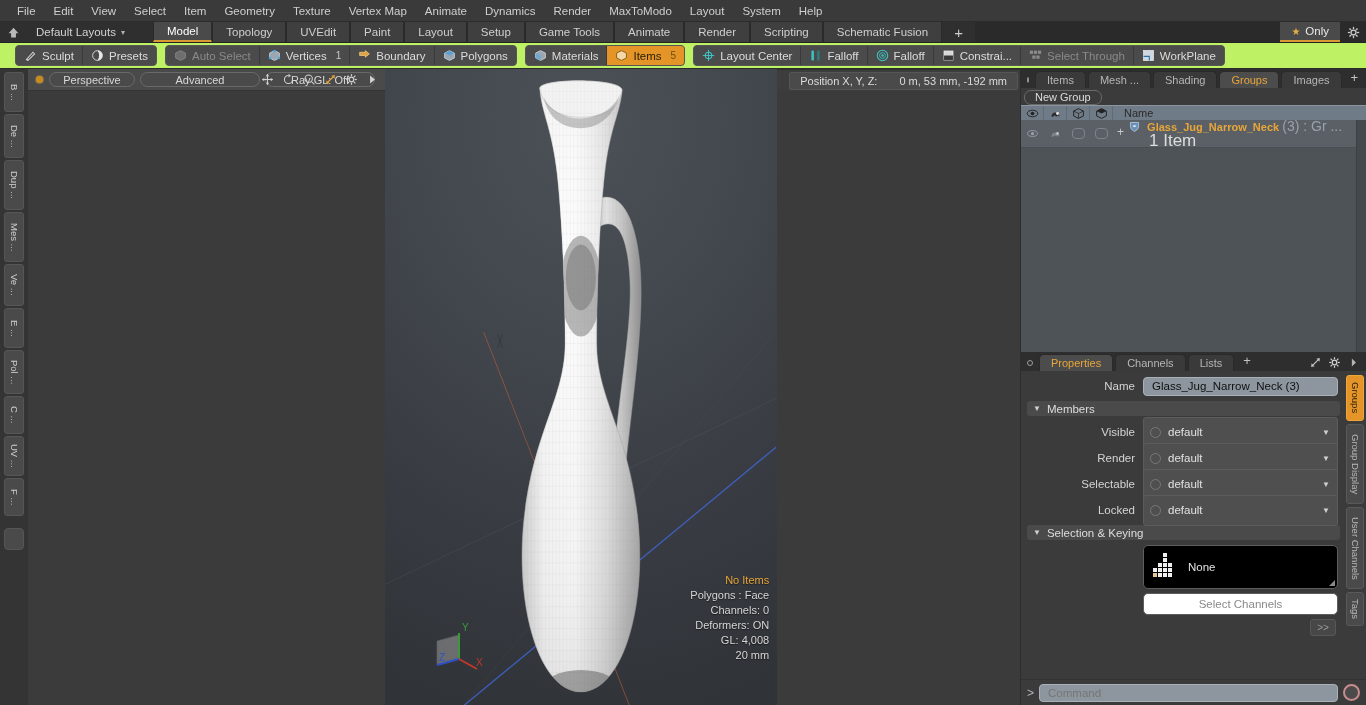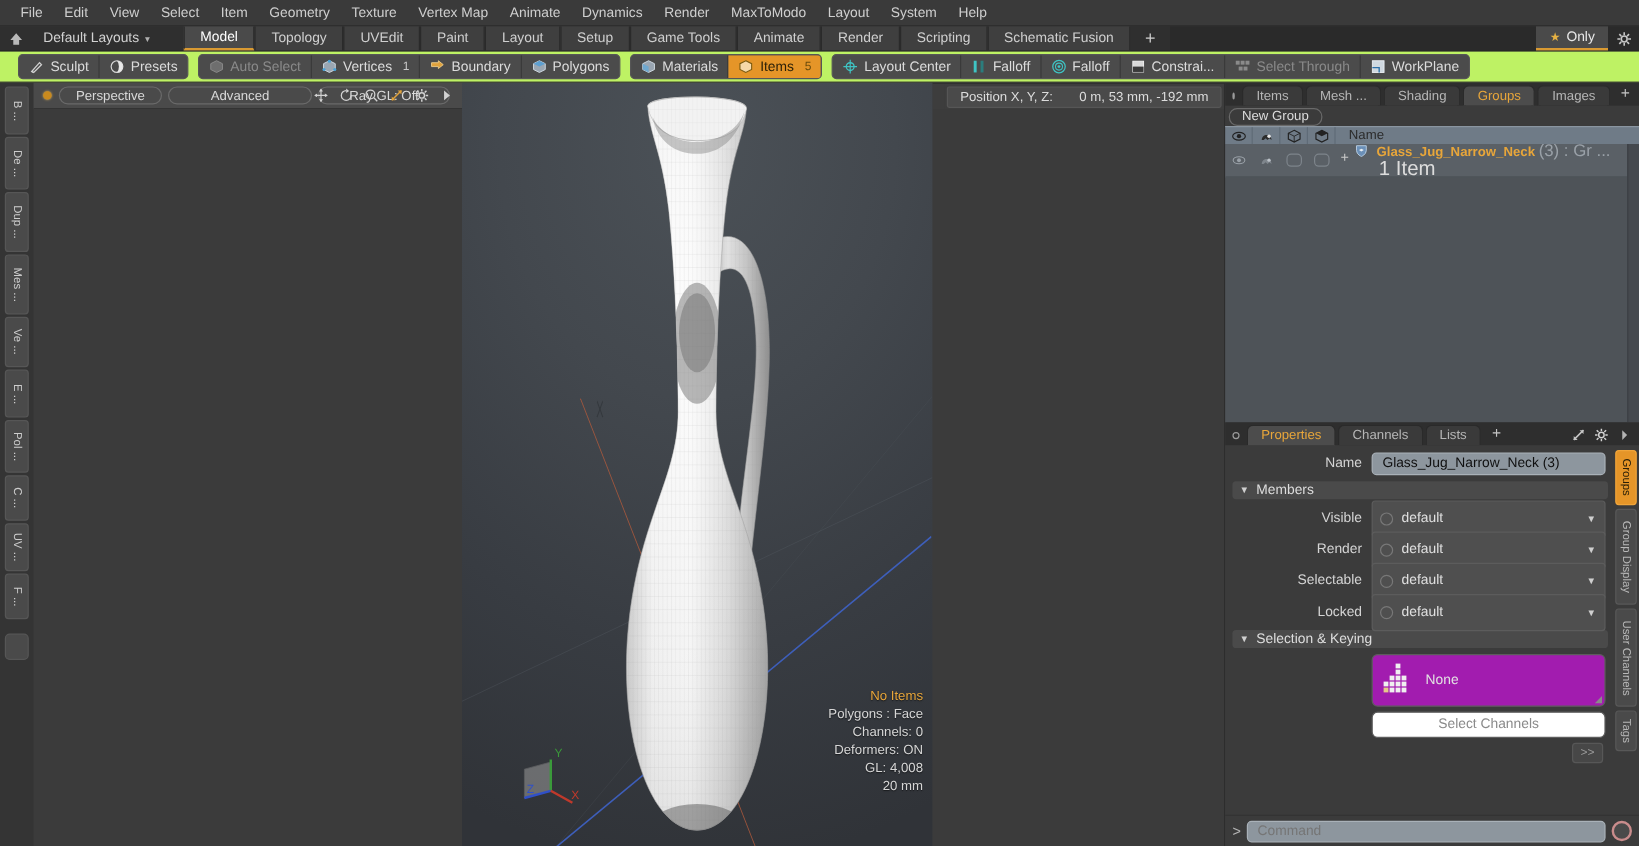--- a/index.html
+++ b/index.html
@@ -198,21 +198,21 @@
     flex:1; height:31px; background:#4f4f4f; border:1px solid #5c5c5c; border-radius:3px;
     display:flex; align-items:center; padding:0 6px; font-size:11.5px; color:#e0e0e0;
     position:relative;
   }
   .combo .bullet{
     width:11px; height:11px; border-radius:50%; border:1px solid #787878; margin-right:7px;
     flex:0 0 11px;
   }
   .combo .arr{ position:absolute; right:7px; font-size:8px; color:#cfcfcf; }
   .bigbtn{
-    margin-left:122px; margin-right:8px; height:44px; background:#a21caf;
+    margin-left:122px; margin-right:8px; height:44px; background:#000000;
     border:1px solid #5d5d5d; border-radius:5px; display:flex; align-items:center;
     padding-left:8px; gap:10px; position:relative;
   }
   .bigbtn .label{ font-size:11.5px; color:#e2e2e2; }
   .bigbtn .corner{
     position:absolute; right:2px; bottom:2px; width:0; height:0;
     border-left:6px solid transparent; border-bottom:6px solid #8a8a8a;
   }
   .sbtn{
     margin-left:122px; margin-right:8px; height:22px; background:#4c4c4c;

